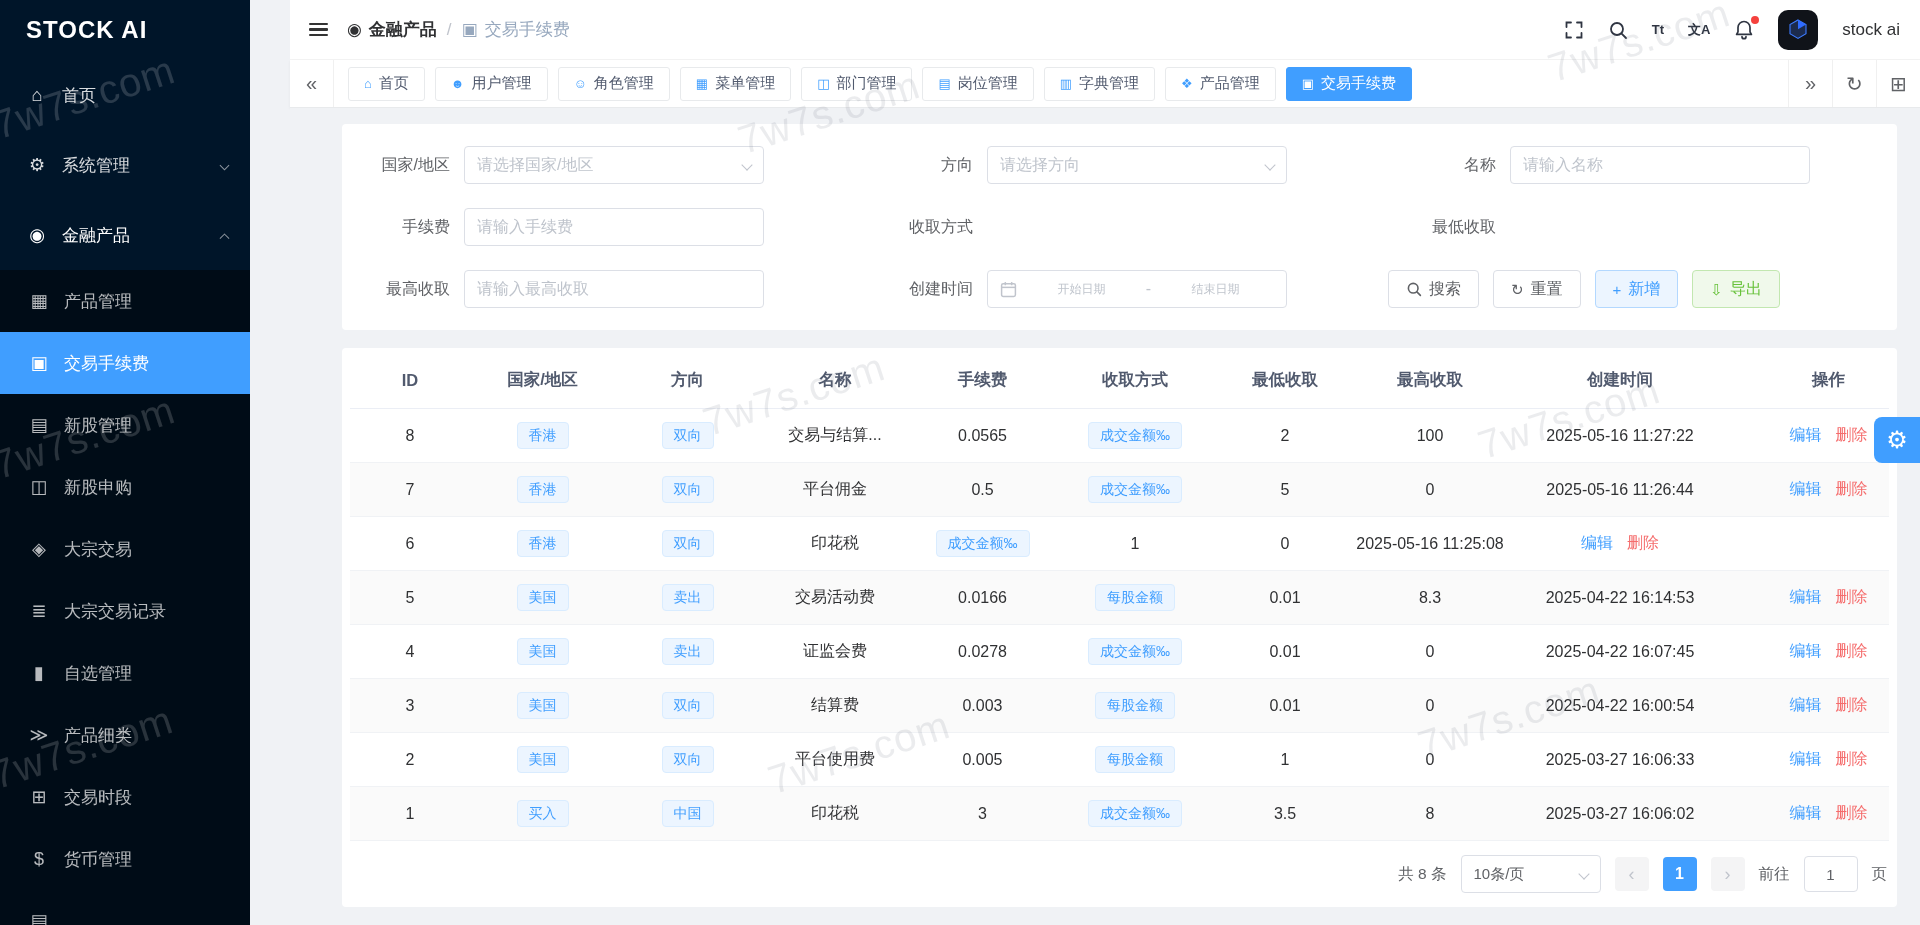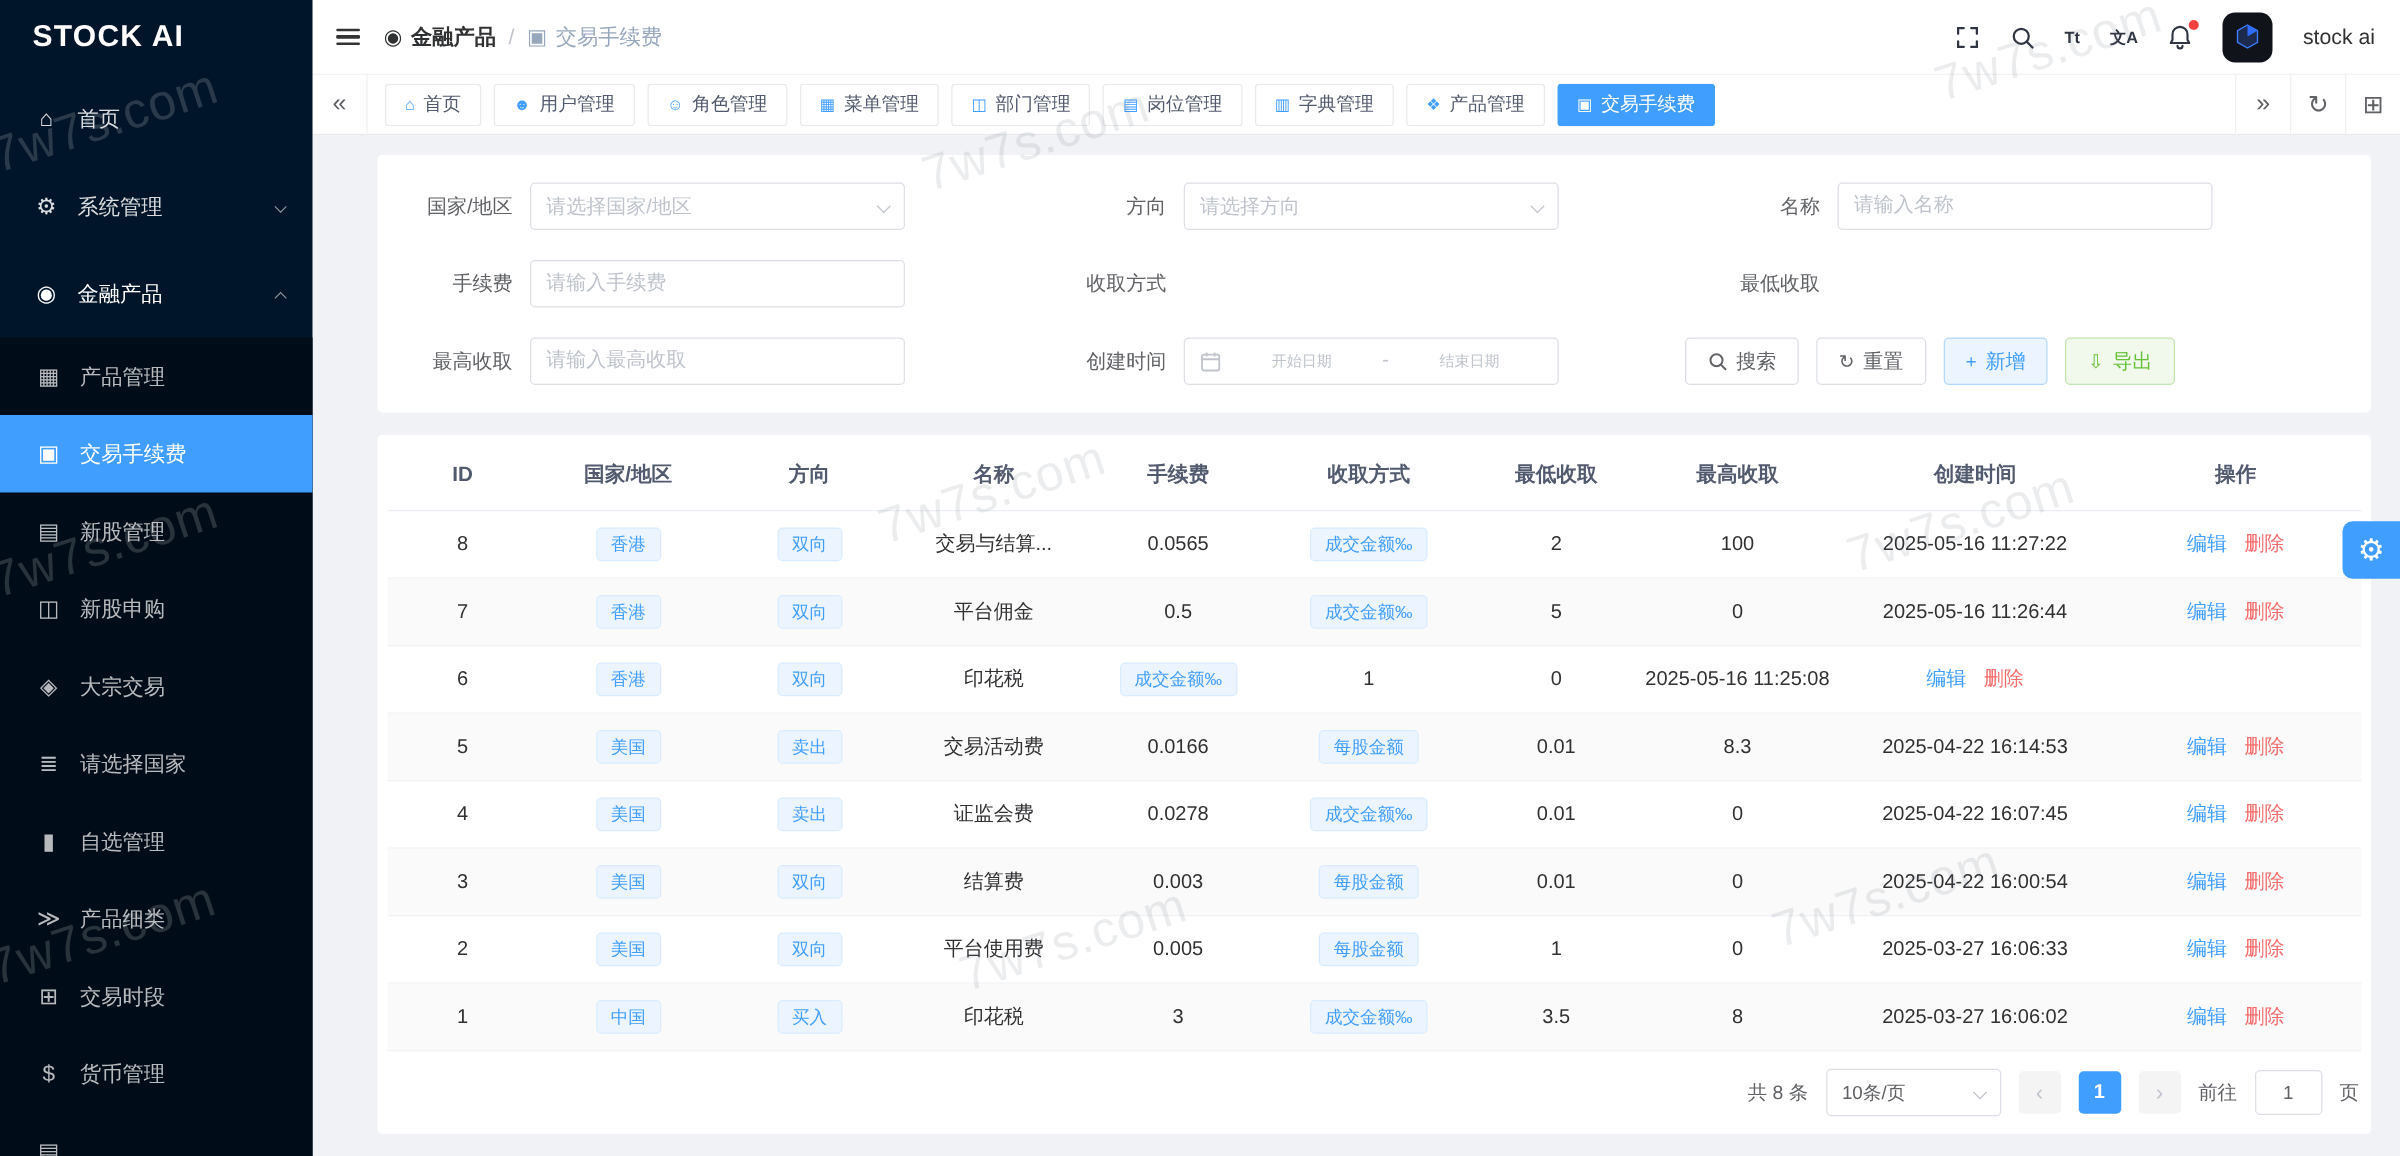--- a/index.html
+++ b/index.html
@@ -1,18 +1,18 @@
 <!DOCTYPE html>
 <html><head>
 <meta charset="utf-8">
 <style>
   * { box-sizing: border-box; }
   body { margin:0; width:1920px; height:925px; overflow:hidden;
          font-family:"Liberation Sans","DejaVu Sans",sans-serif; background:#f0f2f5; }
-  .app { position:relative; width:1920px; height:925px; display:flex; }
+  .app { position:relative; width:1920px; height:925px; display:flex;gap:40px; }
 
   
   .sidebar { width:250px; min-width:250px; height:100%; background:#001529; z-index:5; }
   .logo { height:60px; display:flex; align-items:center; padding-left:26px;
           color:#fff; font-size:24px; font-weight:700; letter-spacing:1px; }
   .mi { height:70px; display:flex; align-items:center; gap:14px; padding:0 22px 0 26px;
         font-size:17px; color:rgba(255,255,255,.85); cursor:pointer; }
   .mi.open { color:#fff; }
   .mi .ic, .smi .ic { width:22px; flex:0 0 22px; text-align:center; font-size:18px; }
   .cv { display:inline-block; width:8px; height:8px; border-right:1.6px solid currentColor;
@@ -157,21 +157,21 @@
         <div class="smi">
           <span class="ic">◫</span>
           <span>新股申购</span>
         </div>
         <div class="smi">
           <span class="ic">◈</span>
           <span>大宗交易</span>
         </div>
         <div class="smi">
           <span class="ic">≣</span>
-          <span>请选择国家</span>
+          <span>大宗交易记录</span>
         </div>
         <div class="smi">
           <span class="ic">▮</span>
           <span>自选管理</span>
         </div>
         <div class="smi">
           <span class="ic">≫</span>
           <span>产品细类</span>
         </div>
         <div class="smi">
@@ -528,24 +528,24 @@
             <div class="td">2025-03-27 16:06:33</div>
             <div class="td">
                 <span class="link edit">编辑</span>
                 <span class="link del">删除</span>
               </div>
           </div>
 
           <div class="trow tgrid">
             <div class="td">1</div>
             <div class="td">
+                <span class="tag">买入</span>
+              </div>
+            <div class="td">
                 <span class="tag">中国</span>
-              </div>
-            <div class="td">
-                <span class="tag">买入</span>
               </div>
             <div class="td">印花税</div>
             <div class="td">3</div>
             <div class="td">
                 <span class="tag">成交金额‰</span>
               </div>
             <div class="td">3.5</div>
             <div class="td">8</div>
             <div class="td">2025-03-27 16:06:02</div>
             <div class="td">

